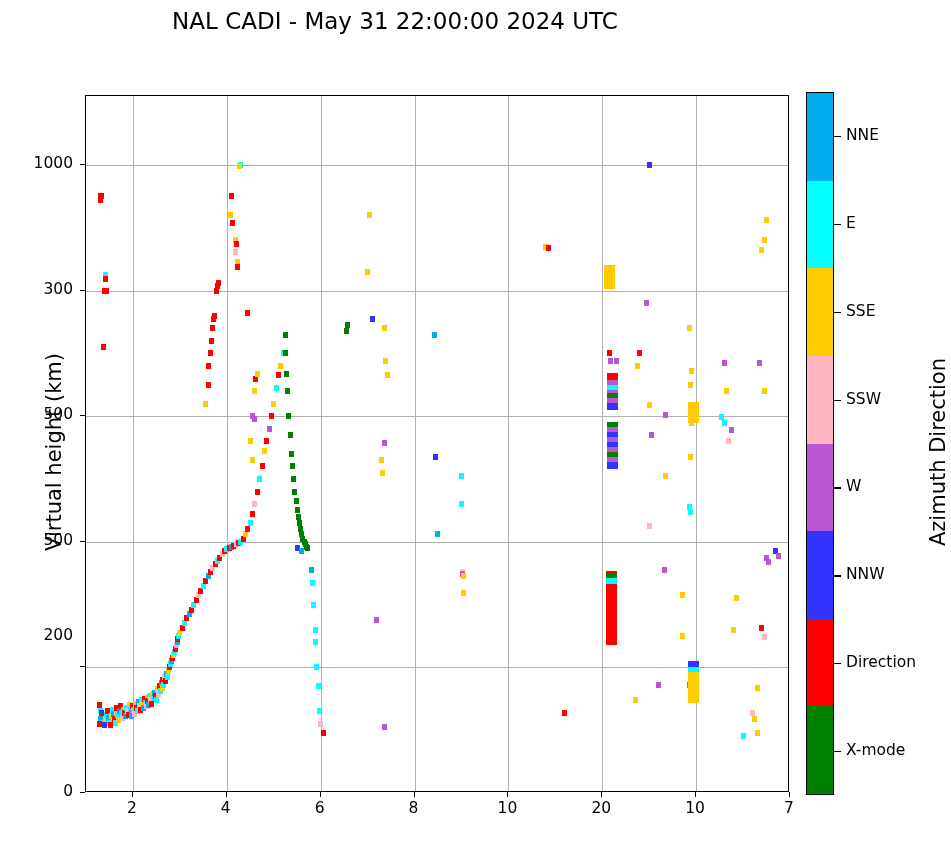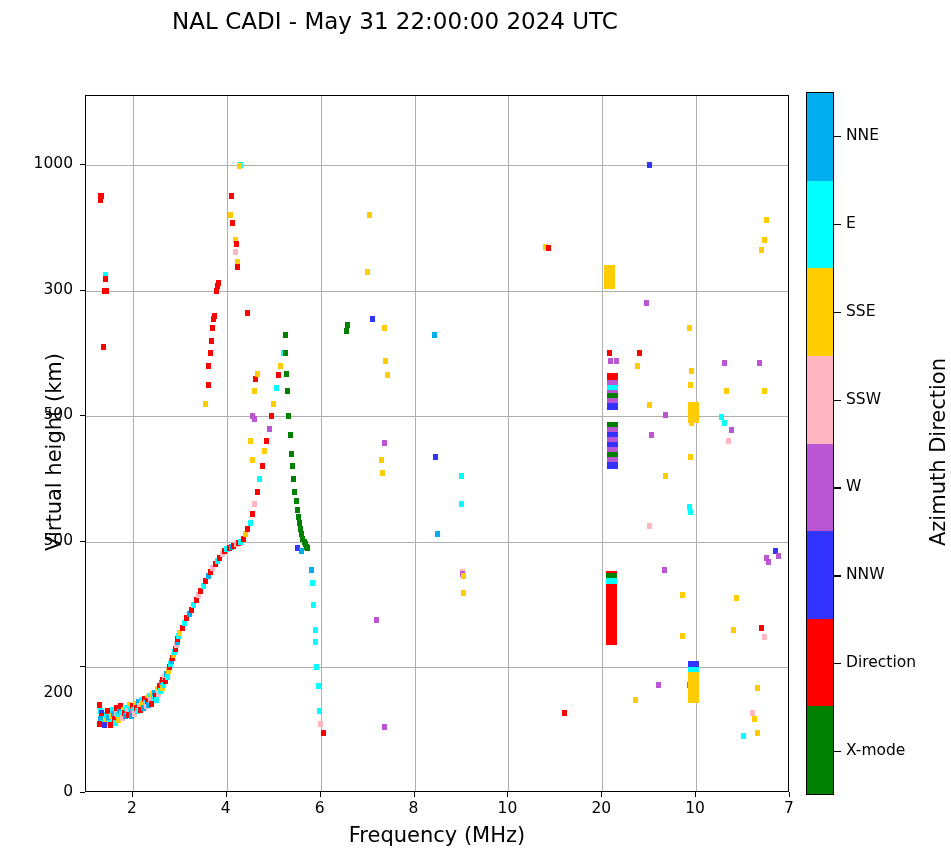--- a/index.html
+++ b/index.html
@@ -460,32 +460,31 @@
       <div class="xlab" style="left: 507.4px;">10</div>
       <div class="xtick" style="left: 601.267px;"></div>
       <div class="xlab" style="left: 601.267px;">20</div>
       <div class="xtick" style="left: 695.133px;"></div>
       <div class="xlab" style="left: 695.133px;">10</div>
       <div class="xtick" style="left: 789px;"></div>
       <div class="xlab" style="left: 789px;">7</div>
       <div class="ytick" style="top: 792px;"></div>
       <div class="ylab" style="top: 792px;">0</div>
       <div class="ytick" style="top: 666.414px;"></div>
-      <div class="ylab" style="top: 693px;">200</div>
+      <div class="ylab" style="top: 636px;">200</div>
       <div class="ytick" style="top: 540.829px;"></div>
       <div class="ylab" style="top: 540.829px;">500</div>
       <div class="ytick" style="top: 415.243px;"></div>
       <div class="ylab" style="top: 415.243px;">500</div>
       <div class="ytick" style="top: 289.658px;"></div>
       <div class="ylab" style="top: 289.658px;">300</div>
       <div class="ytick" style="top: 164.072px;"></div>
       <div class="ylab" style="top: 164.072px; text-align: right;">1000</div>
     </div>
 
-  <div id="xaxis-title">Frequency (MHz)</div>
   <div id="yaxis-title">Virtual height (km)</div>
 
   <div id="cbar">
       <div class="cseg" style="background: rgb(0, 174, 239);"></div>
       <div class="cseg" style="background: rgb(0, 255, 255);"></div>
       <div class="cseg" style="background: rgb(255, 204, 0);"></div>
       <div class="cseg" style="background: rgb(255, 182, 193);"></div>
       <div class="cseg" style="background: rgb(186, 85, 211);"></div>
       <div class="cseg" style="background: rgb(51, 51, 255);"></div>
       <div class="cseg" style="background: rgb(255, 0, 0);"></div>

